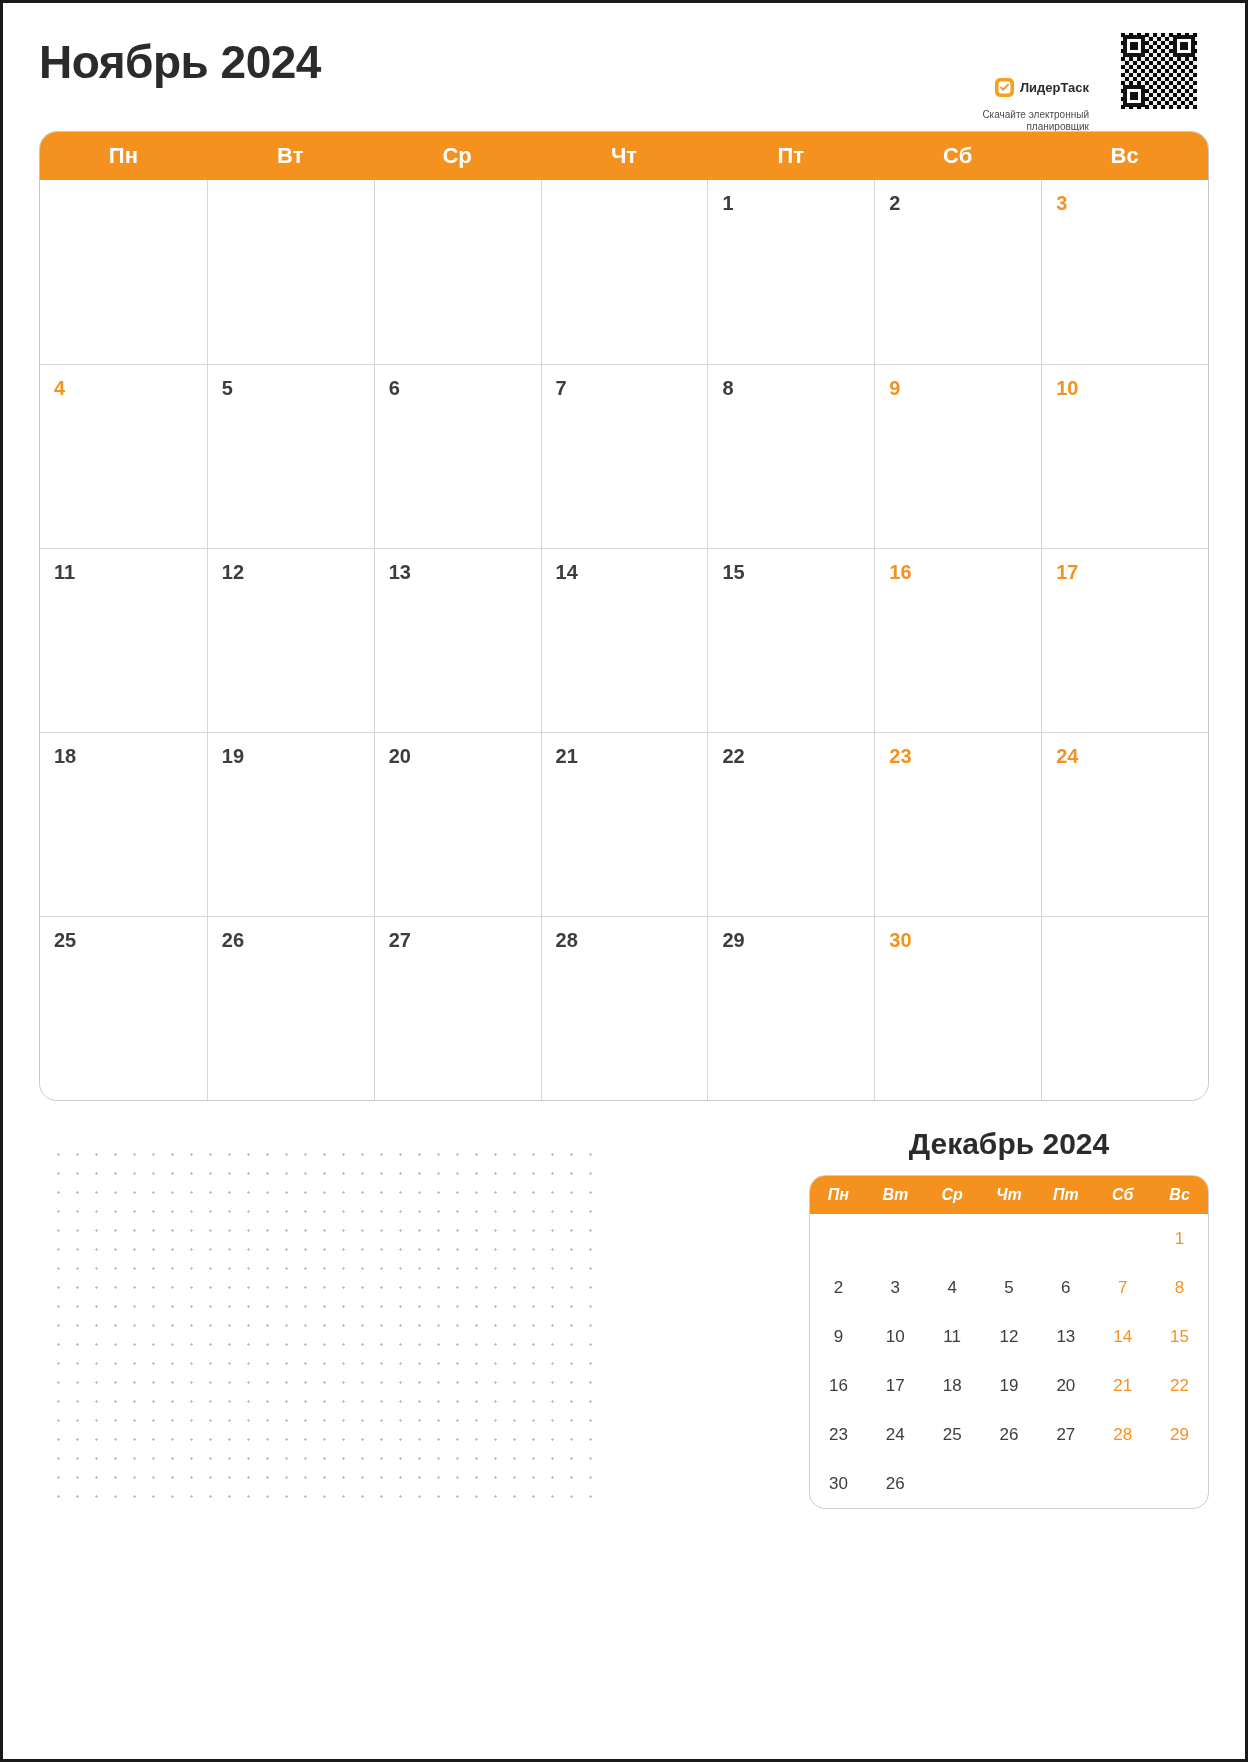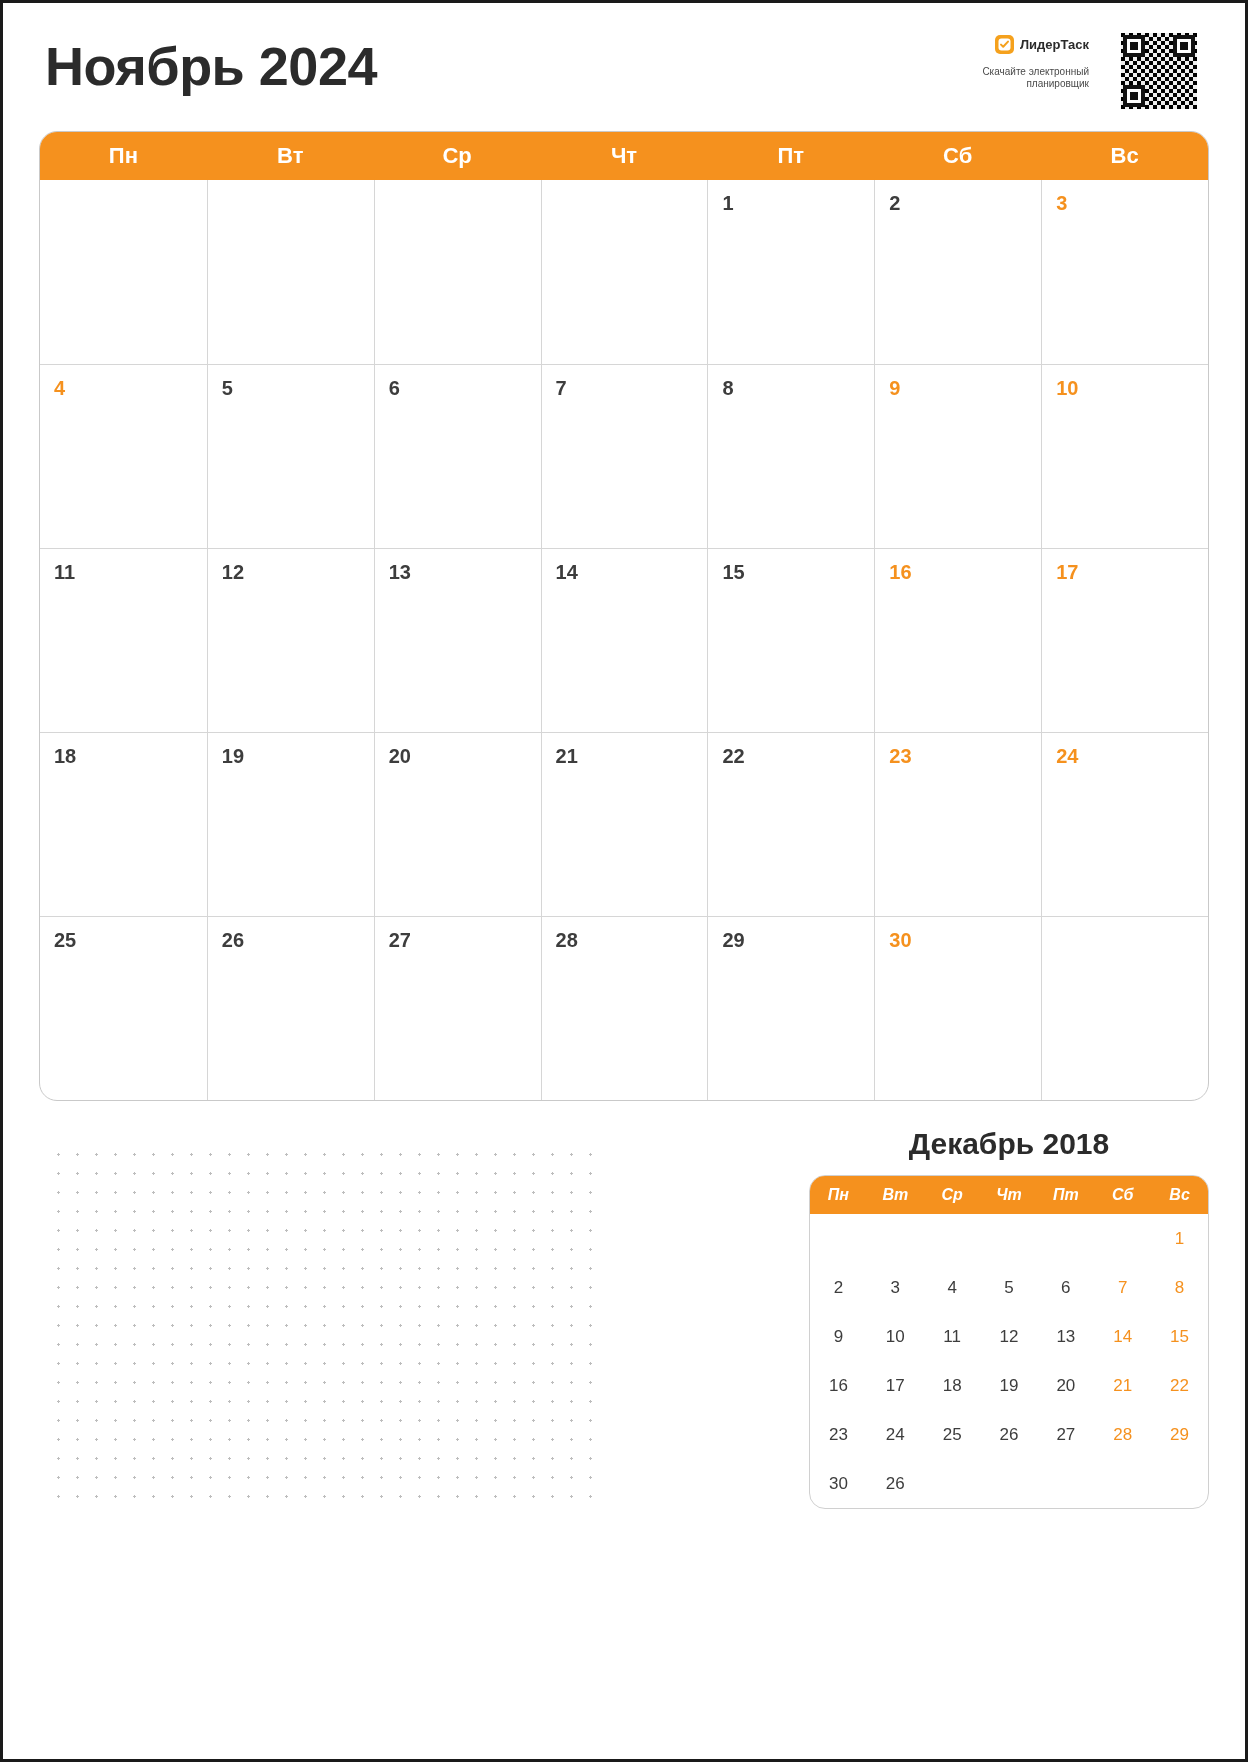--- a/index.html
+++ b/index.html
@@ -32,39 +32,40 @@
     bottom: 18px;
   }
 
   
   .header {
     position: relative;
     height: 110px;
   }
   .month-title {
     position: absolute;
-    left: 6px;
+    left: 0;
     top: 14px;
-    font-size: 54px;
+    font-size: 46px;
     font-weight: bold;
     letter-spacing: -0.5px;
     color: #2b2b2b;
   }
   .brand {
     position: absolute;
     right: 120px;
     top: 14px;
     width: 146px;
     text-align: right;
   }
   .brand-row {
     display: flex;
     align-items: center;
     justify-content: flex-end;
     gap: 6px;
+    margin-top: 43px;
   }
   .brand-logo {
     width: 19px;
     height: 19px;
     border-radius: 5px;
     background: #f5a11d;
     display: inline-flex;
     align-items: center;
     justify-content: center;
   }
@@ -330,21 +331,21 @@
           <div class="cell"><span class="daynum empty"></span></div>
         </div>
 
       </div>
     </div>
 
     <div class="bottom">
       <div class="notes"></div>
 
       <div class="mini-wrap">
-        <div class="mini-title">Декабрь 2018</div>
+        <div class="mini-title">Декабрь 2024</div>
         <div class="mini-cal">
           <div class="mini-dow-row">
             <div class="mini-dow">Пн</div>
             <div class="mini-dow">Вт</div>
             <div class="mini-dow">Ср</div>
             <div class="mini-dow">Чт</div>
             <div class="mini-dow">Пт</div>
             <div class="mini-dow">Сб</div>
             <div class="mini-dow">Вс</div>
           </div>

